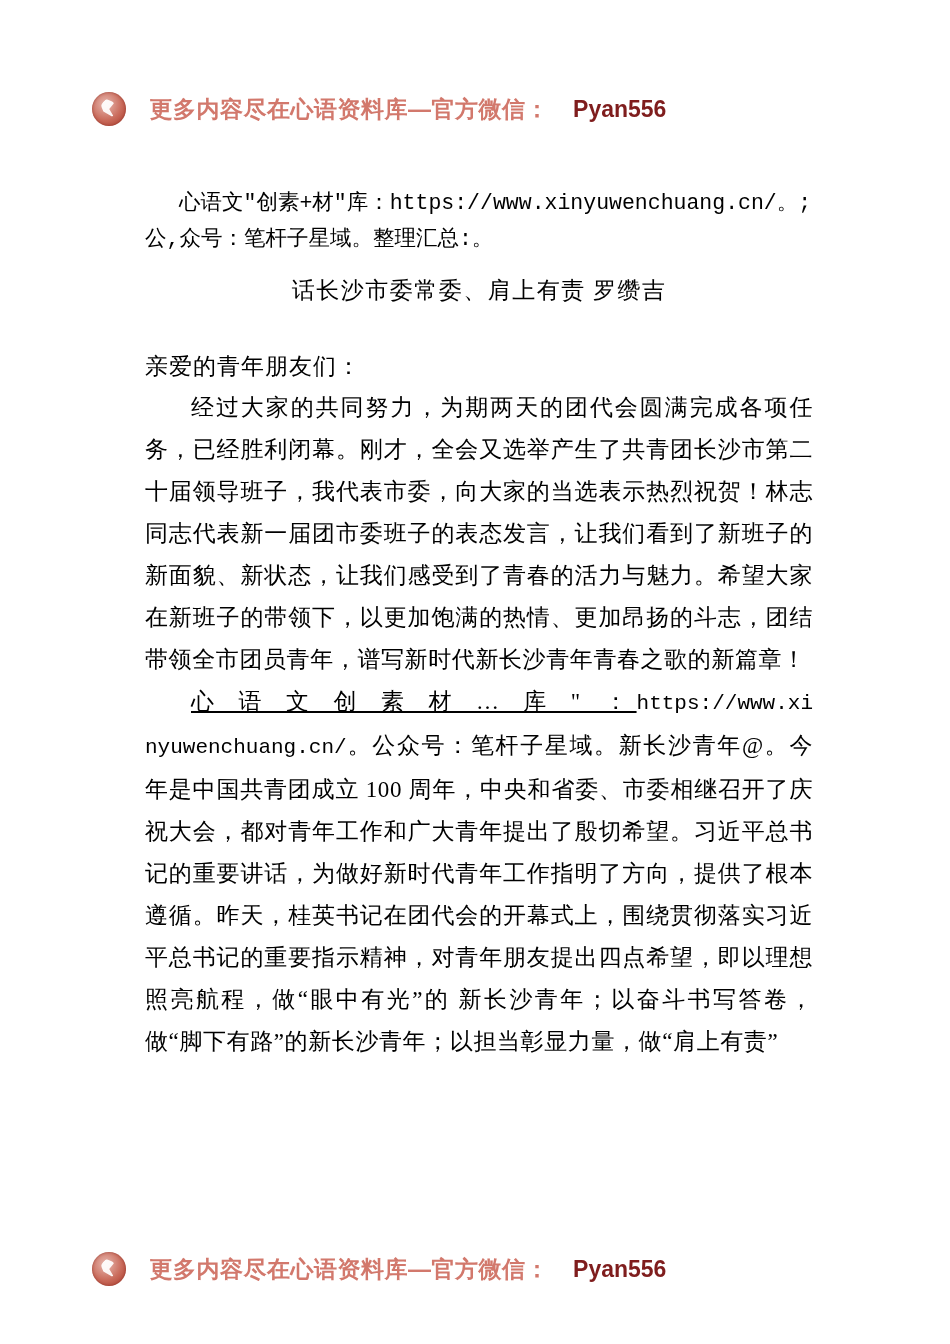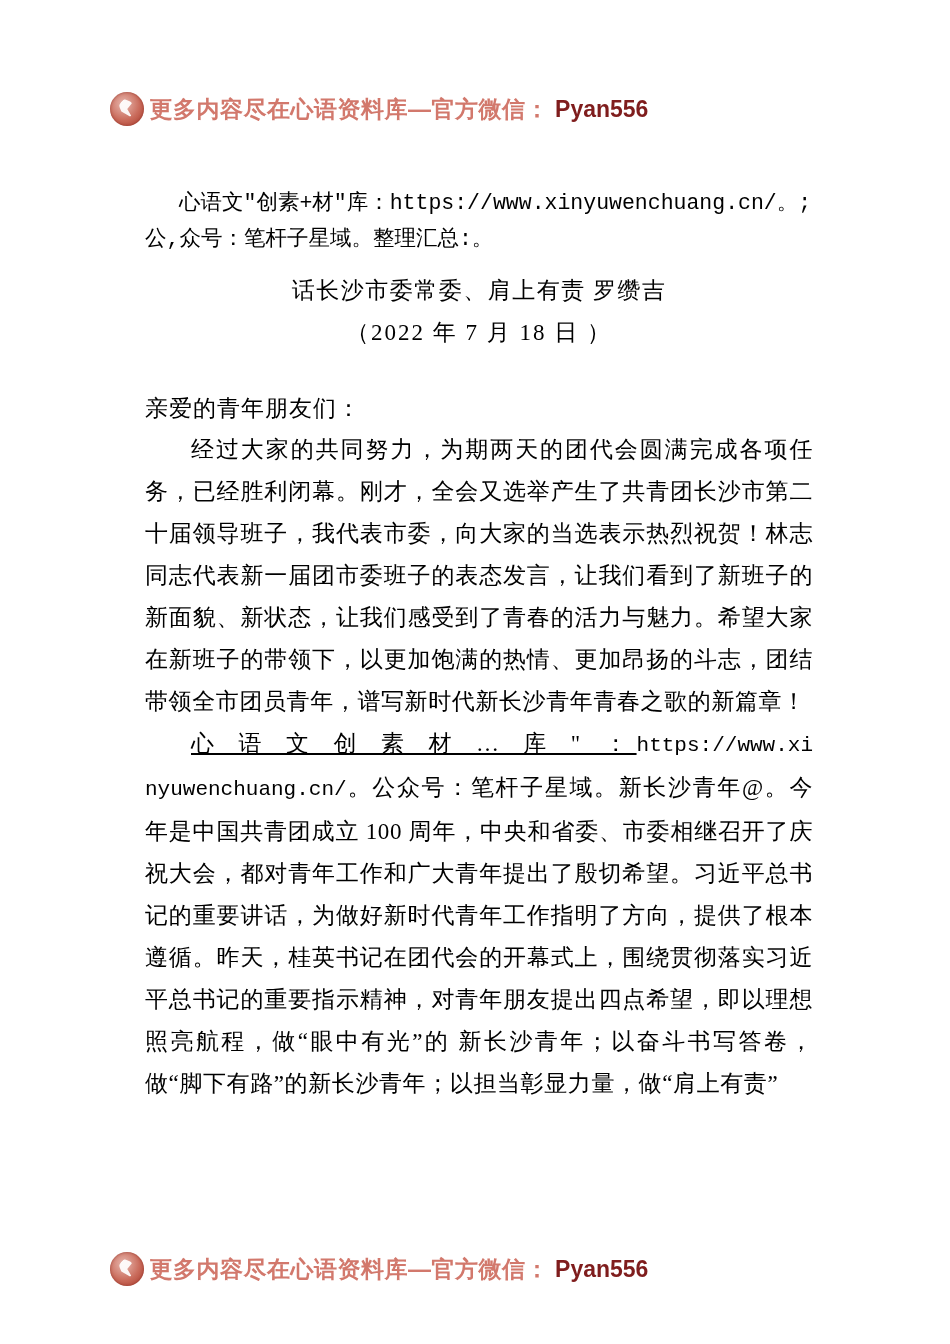--- a/index.html
+++ b/index.html
@@ -23,21 +23,21 @@
   }
 
   
   .banner {
     position: absolute;
     left: 0;
     width: 758px;
     display: flex;
     align-items: center;
     justify-content: center;
-    gap: 6px;
+    gap: 24px;
     white-space: nowrap;
   }
   .banner-top { top: 92px; }
   .banner-bottom { top: 1252px; }
 
   .banner-logo {
     width: 34px;
     height: 34px;
     border-radius: 50%;
     background: radial-gradient(circle at 40% 35%, #e8b9b0 0%, #c96a5a 55%, #a8392b 100%);
@@ -140,21 +140,20 @@
     <span class="banner-text">更多内容尽在心语资料库—官方微信：</span>
     <span class="banner-id">Pyan556</span>
   </div>
 
   <div class="doc">
 
     <div class="src-line">心语文"创素+材"库：https://www.xinyuwenchuang.cn/。;公,众号：笔杆子星域。整理汇总:。</div>
 
     <div class="title-block">
       <div class="title-line-2">话长沙市委常委、肩上有责 罗缵吉</div>
-      <div class="title-date">（2022 年 7 月 18 日 ）</div>
     </div>
 
     <div class="salutation">亲爱的青年朋友们：</div>
 
     <div class="body-para">经过大家的共同努力，为期两天的团代会圆满完成各项任务，已经胜利闭幕。刚才，全会又选举产生了共青团长沙市第二十届领导班子，我代表市委，向大家的当选表示热烈祝贺！林志同志代表新一届团市委班子的表态发言，让我们看到了新班子的新面貌、新状态，让我们感受到了青春的活力与魅力。希望大家在新班子的带领下，以更加饱满的热情、更加昂扬的斗志，团结带领全市团员青年，谱写新时代新长沙青年青春之歌的新篇章！</div>
 
     <div class="body-para mono-lead"><span class="spaced">心 语 文 创 素 材 … 库 " ：</span><span class="mono">https://www.xinyuwenchuang.cn/</span><span>。公众号：笔杆子星域。新长沙青年@。</span><span>今年是中国共青团成立 100 周年，中央和省委、市委相继召开了庆祝大会，都对青年工作和广大青年提出了殷切希望。习近平总书记的重要讲话，为做好新时代青年工作指明了方向，提供了根本遵循。昨天，桂英书记在团代会的开幕式上，围绕贯彻落实习近平总书记的重要指示精神，对青年朋友提出四点希望，即以理想照亮航程，做“眼中有光”的 新长沙青年；以奋斗书写答卷，做“脚下有路”的新长沙青年；以担当彰显力量，做“肩上有责”</span></div>
 
   </div>
 

